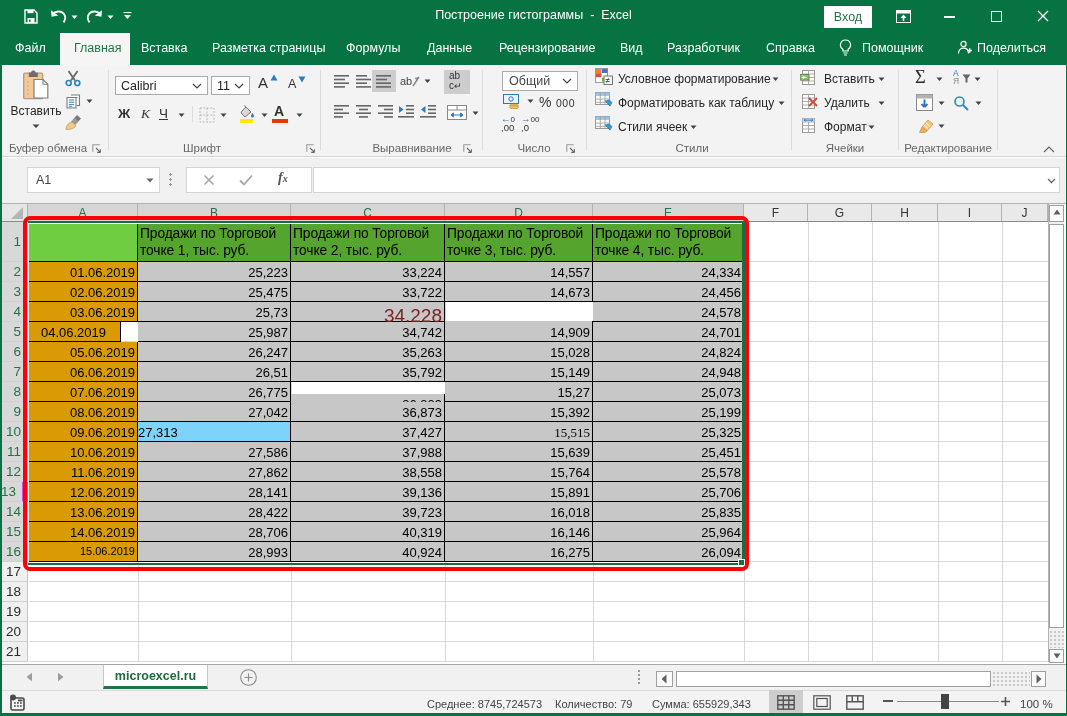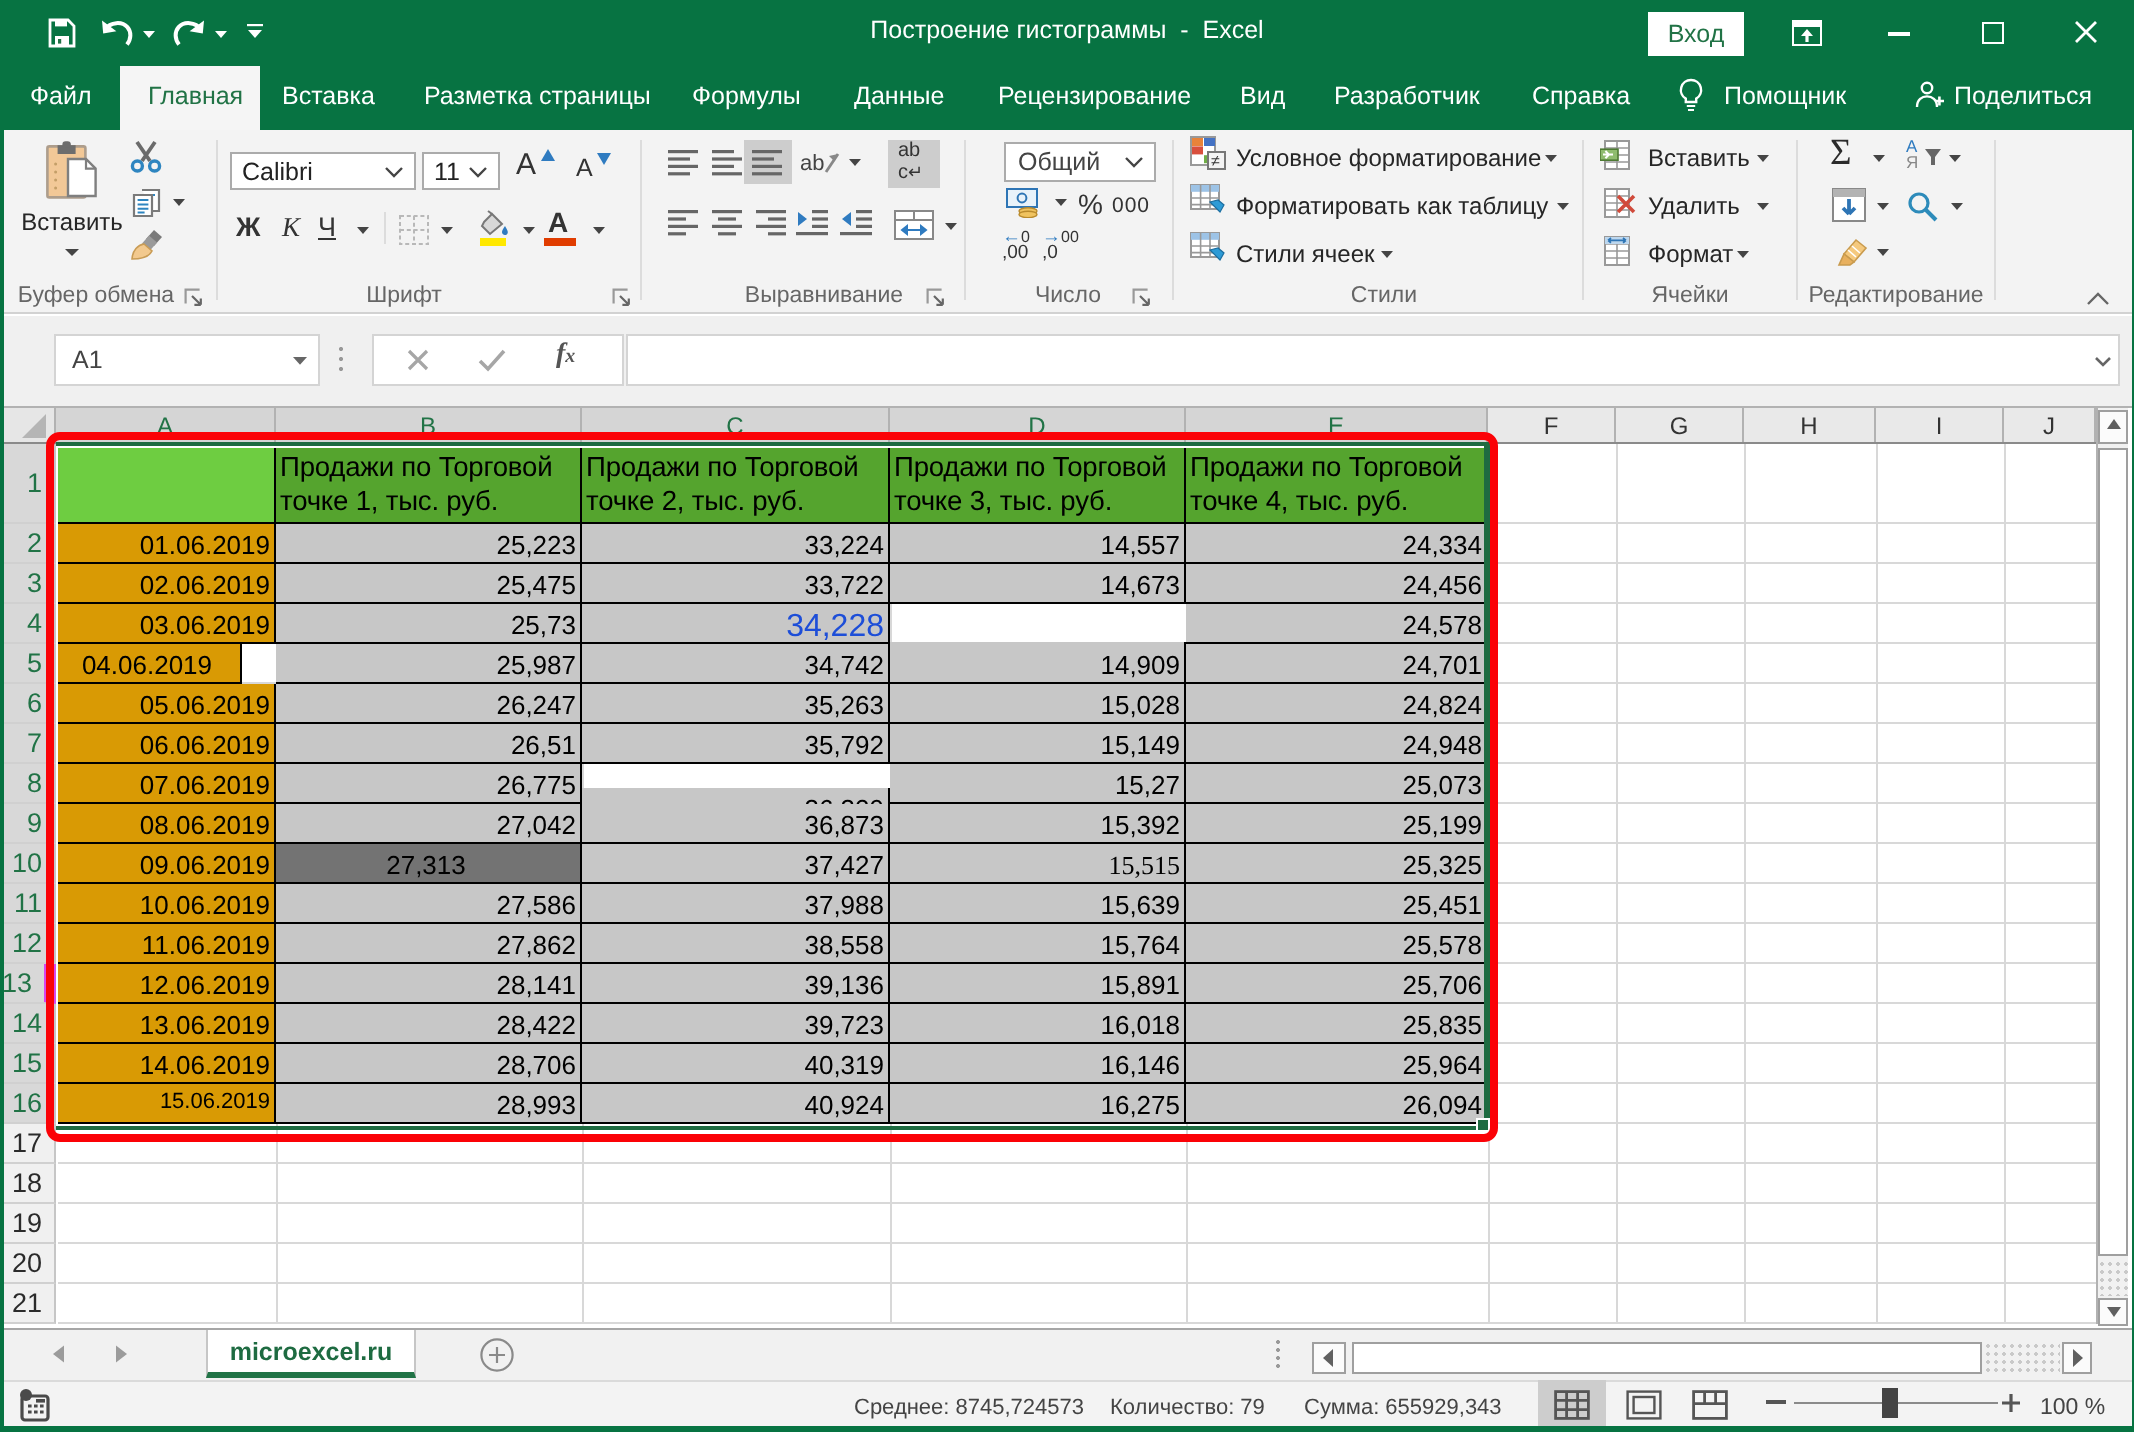--- a/index.html
+++ b/index.html
@@ -454,21 +454,21 @@
 <div class="ab" style="left:291px;top:262px;width:154px;height:20px;background:#c7c7c7;border:1px solid #000;border-left:none;border-top:none;color:#000;font-size:13px;text-align:right;padding:2.5px 2px 0 0;">33,224</div>
 <div class="ab" style="left:445px;top:262px;width:148px;height:20px;background:#c7c7c7;border:1px solid #000;border-left:none;border-top:none;color:#000;font-size:13px;text-align:right;padding:2.5px 2px 0 0;">14,557</div>
 <div class="ab" style="left:593px;top:262px;width:151px;height:20px;background:#c7c7c7;border:1px solid #000;border-left:none;border-top:none;color:#000;font-size:13px;text-align:right;padding:2.5px 2px 0 0;">24,334</div>
 <div class="ab" style="left:29px;top:282px;width:109px;height:20px;background:#d99a04;border:1px solid #000;border-left:none;border-top:none;color:#000;font-size:13px;text-align:right;padding:2.5px 2px 0 0;">02.06.2019</div>
 <div class="ab" style="left:138px;top:282px;width:153px;height:20px;background:#c7c7c7;border:1px solid #000;border-left:none;border-top:none;color:#000;font-size:13px;text-align:right;padding:2.5px 2px 0 0;">25,475</div>
 <div class="ab" style="left:291px;top:282px;width:154px;height:20px;background:#c7c7c7;border:1px solid #000;border-left:none;border-top:none;color:#000;font-size:13px;text-align:right;padding:2.5px 2px 0 0;">33,722</div>
 <div class="ab" style="left:445px;top:282px;width:148px;height:20px;background:#c7c7c7;border:1px solid #000;border-left:none;border-top:none;color:#000;font-size:13px;text-align:right;padding:2.5px 2px 0 0;">14,673</div>
 <div class="ab" style="left:593px;top:282px;width:151px;height:20px;background:#c7c7c7;border:1px solid #000;border-left:none;border-top:none;color:#000;font-size:13px;text-align:right;padding:2.5px 2px 0 0;">24,456</div>
 <div class="ab" style="left:29px;top:302px;width:109px;height:20px;background:#d99a04;border:1px solid #000;border-left:none;border-top:none;color:#000;font-size:13px;text-align:right;padding:2.5px 2px 0 0;">03.06.2019</div>
 <div class="ab" style="left:138px;top:302px;width:153px;height:20px;background:#c7c7c7;border:1px solid #000;border-left:none;border-top:none;color:#000;font-size:13px;text-align:right;padding:2.5px 2px 0 0;">25,73</div>
-<div class="ab" style="left:291px;top:302px;width:154px;height:20px;background:#c7c7c7;border:1px solid #000;border-left:none;border-top:none;color:#1d4ed8;font-size:16px;text-align:right;padding:2.5px 2px 0 0;">34,228</div>
+<div class="ab" style="left:291px;top:302px;width:154px;height:20px;background:#c7c7c7;border:1px solid #000;border-left:none;border-top:none;color:#7f1d1d;font-size:19px;text-align:right;padding:2.5px 2px 0 0;">34,228</div>
 <div class="ab" style="left:445px;top:302px;width:148px;height:20px;background:#c7c7c7;border:1px solid #000;border-left:none;border-top:none;color:#000;font-size:13px;text-align:right;padding:2.5px 2px 0 0;margin-top:19px;">14,791</div>
 <div class="ab" style="left:593px;top:302px;width:151px;height:20px;background:#c7c7c7;border:1px solid #000;border-left:none;border-top:none;color:#000;font-size:13px;text-align:right;padding:2.5px 2px 0 0;">24,578</div>
 <div class="ab" style="left:29px;top:322px;width:92px;height:20px;background:#d99a04;border:1px solid #000;border-left:none;border-top:none;color:#000;font-size:13px;text-align:center;padding:2.5px 2px 0 0;">04.06.2019</div>
 <div class="ab" style="left:138px;top:322px;width:153px;height:20px;background:#c7c7c7;border:1px solid #000;border-left:none;border-top:none;color:#000;font-size:13px;text-align:right;padding:2.5px 2px 0 0;">25,987</div>
 <div class="ab" style="left:291px;top:322px;width:154px;height:20px;background:#c7c7c7;border:1px solid #000;border-left:none;border-top:none;color:#000;font-size:13px;text-align:right;padding:2.5px 2px 0 0;">34,742</div>
 <div class="ab" style="left:445px;top:322px;width:148px;height:20px;background:#c7c7c7;border:1px solid #000;border-left:none;border-top:none;color:#000;font-size:13px;text-align:right;padding:2.5px 2px 0 0;">14,909</div>
 <div class="ab" style="left:593px;top:322px;width:151px;height:20px;background:#c7c7c7;border:1px solid #000;border-left:none;border-top:none;color:#000;font-size:13px;text-align:right;padding:2.5px 2px 0 0;">24,701</div>
 <div class="ab" style="left:29px;top:342px;width:109px;height:20px;background:#d99a04;border:1px solid #000;border-left:none;border-top:none;color:#000;font-size:13px;text-align:right;padding:2.5px 2px 0 0;">05.06.2019</div>
 <div class="ab" style="left:138px;top:342px;width:153px;height:20px;background:#c7c7c7;border:1px solid #000;border-left:none;border-top:none;color:#000;font-size:13px;text-align:right;padding:2.5px 2px 0 0;">26,247</div>
 <div class="ab" style="left:291px;top:342px;width:154px;height:20px;background:#c7c7c7;border:1px solid #000;border-left:none;border-top:none;color:#000;font-size:13px;text-align:right;padding:2.5px 2px 0 0;">35,263</div>
@@ -483,21 +483,21 @@
 <div class="ab" style="left:138px;top:382px;width:153px;height:20px;background:#c7c7c7;border:1px solid #000;border-left:none;border-top:none;color:#000;font-size:13px;text-align:right;padding:2.5px 2px 0 0;">26,775</div>
 <div class="ab" style="left:291px;top:394px;width:154px;height:20px;background:#c7c7c7;border:1px solid #000;border-left:none;border-top:none;color:#000;font-size:13px;text-align:right;padding:2.5px 2px 0 0;">36,329</div>
 <div class="ab" style="left:445px;top:382px;width:148px;height:20px;background:#c7c7c7;border:1px solid #000;border-left:none;border-top:none;color:#000;font-size:13px;text-align:right;padding:2.5px 2px 0 0;">15,27</div>
 <div class="ab" style="left:593px;top:382px;width:151px;height:20px;background:#c7c7c7;border:1px solid #000;border-left:none;border-top:none;color:#000;font-size:13px;text-align:right;padding:2.5px 2px 0 0;">25,073</div>
 <div class="ab" style="left:29px;top:402px;width:109px;height:20px;background:#d99a04;border:1px solid #000;border-left:none;border-top:none;color:#000;font-size:13px;text-align:right;padding:2.5px 2px 0 0;">08.06.2019</div>
 <div class="ab" style="left:138px;top:402px;width:153px;height:20px;background:#c7c7c7;border:1px solid #000;border-left:none;border-top:none;color:#000;font-size:13px;text-align:right;padding:2.5px 2px 0 0;">27,042</div>
 <div class="ab" style="left:291px;top:402px;width:154px;height:20px;background:#c7c7c7;border:1px solid #000;border-left:none;border-top:none;color:#000;font-size:13px;text-align:right;padding:2.5px 2px 0 0;">36,873</div>
 <div class="ab" style="left:445px;top:402px;width:148px;height:20px;background:#c7c7c7;border:1px solid #000;border-left:none;border-top:none;color:#000;font-size:13px;text-align:right;padding:2.5px 2px 0 0;">15,392</div>
 <div class="ab" style="left:593px;top:402px;width:151px;height:20px;background:#c7c7c7;border:1px solid #000;border-left:none;border-top:none;color:#000;font-size:13px;text-align:right;padding:2.5px 2px 0 0;">25,199</div>
 <div class="ab" style="left:29px;top:422px;width:109px;height:20px;background:#d99a04;border:1px solid #000;border-left:none;border-top:none;color:#000;font-size:13px;text-align:right;padding:2.5px 2px 0 0;">09.06.2019</div>
-<div class="ab" style="left:138px;top:422px;width:153px;height:20px;background:#737373;border:1px solid #000;border-left:none;border-top:none;color:#000;font-size:13px;text-align:center;padding:2.5px 2px 0 0;">27,313</div>
+<div class="ab" style="left:138px;top:422px;width:153px;height:20px;background:#7dd3fc;border:1px solid #000;border-left:none;border-top:none;color:#000;font-size:13px;text-align:left;padding:2.5px 2px 0 0;">27,313</div>
 <div class="ab" style="left:291px;top:422px;width:154px;height:20px;background:#c7c7c7;border:1px solid #000;border-left:none;border-top:none;color:#000;font-size:13px;text-align:right;padding:2.5px 2px 0 0;">37,427</div>
 <div class="ab" style="left:445px;top:422px;width:148px;height:20px;background:#c7c7c7;border:1px solid #000;border-left:none;border-top:none;color:#000;font-size:13px;text-align:right;padding:2.5px 2px 0 0;font-family:Liberation Serif, serif;">15,515</div>
 <div class="ab" style="left:593px;top:422px;width:151px;height:20px;background:#c7c7c7;border:1px solid #000;border-left:none;border-top:none;color:#000;font-size:13px;text-align:right;padding:2.5px 2px 0 0;">25,325</div>
 <div class="ab" style="left:29px;top:442px;width:109px;height:20px;background:#d99a04;border:1px solid #000;border-left:none;border-top:none;color:#000;font-size:13px;text-align:right;padding:2.5px 2px 0 0;">10.06.2019</div>
 <div class="ab" style="left:138px;top:442px;width:153px;height:20px;background:#c7c7c7;border:1px solid #000;border-left:none;border-top:none;color:#000;font-size:13px;text-align:right;padding:2.5px 2px 0 0;">27,586</div>
 <div class="ab" style="left:291px;top:442px;width:154px;height:20px;background:#c7c7c7;border:1px solid #000;border-left:none;border-top:none;color:#000;font-size:13px;text-align:right;padding:2.5px 2px 0 0;">37,988</div>
 <div class="ab" style="left:445px;top:442px;width:148px;height:20px;background:#c7c7c7;border:1px solid #000;border-left:none;border-top:none;color:#000;font-size:13px;text-align:right;padding:2.5px 2px 0 0;">15,639</div>
 <div class="ab" style="left:593px;top:442px;width:151px;height:20px;background:#c7c7c7;border:1px solid #000;border-left:none;border-top:none;color:#000;font-size:13px;text-align:right;padding:2.5px 2px 0 0;">25,451</div>
 <div class="ab" style="left:29px;top:462px;width:109px;height:20px;background:#d99a04;border:1px solid #000;border-left:none;border-top:none;color:#000;font-size:13px;text-align:right;padding:2.5px 2px 0 0;">11.06.2019</div>
 <div class="ab" style="left:138px;top:462px;width:153px;height:20px;background:#c7c7c7;border:1px solid #000;border-left:none;border-top:none;color:#000;font-size:13px;text-align:right;padding:2.5px 2px 0 0;">27,862</div>

